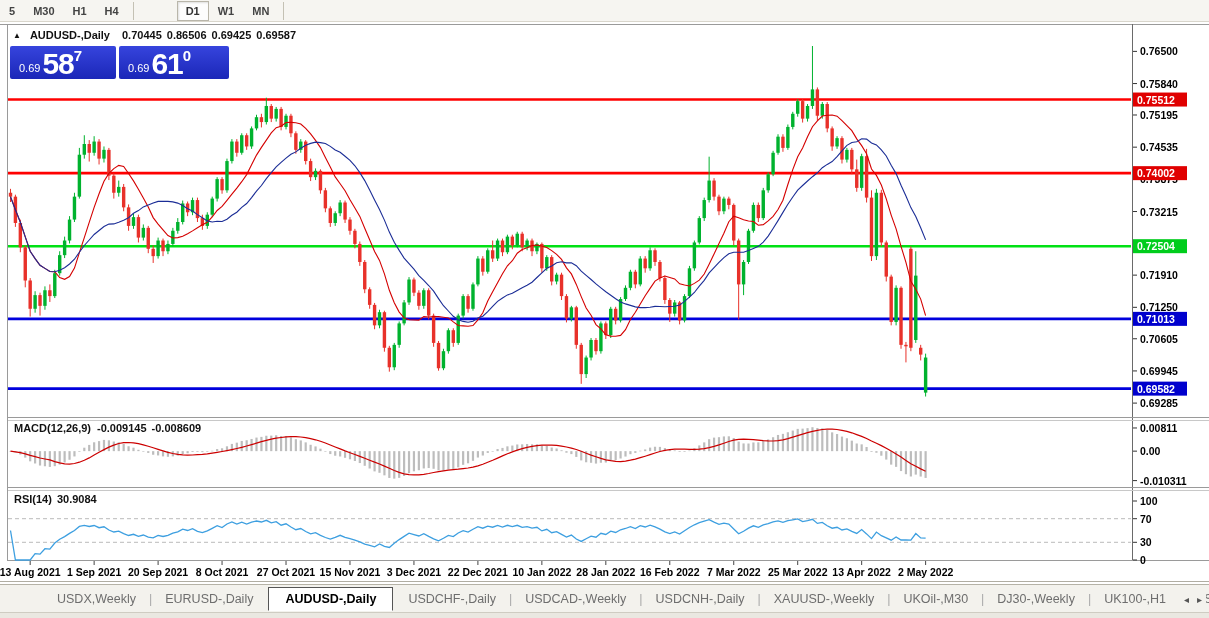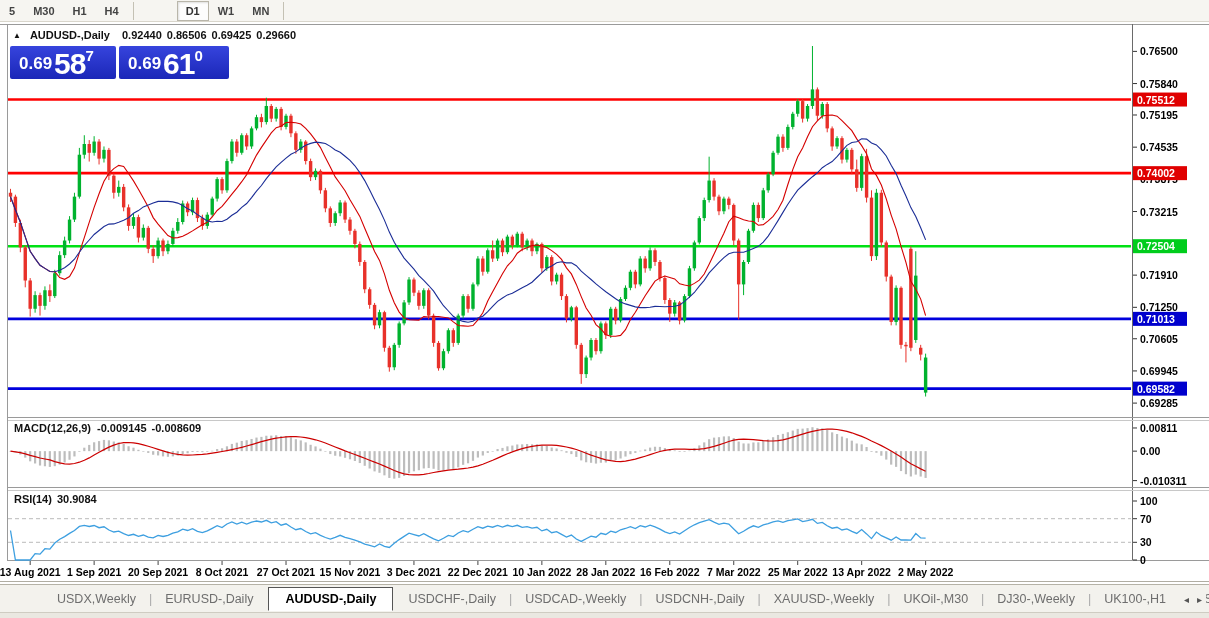--- a/index.html
+++ b/index.html
@@ -65,21 +65,21 @@
     padding-right:6px; color:#000; background:#fff;
   }
   .tp-row2 { display:flex; margin-top:1px; }
   .price-box {
     height:33px; background:linear-gradient(#3644dd,#1b27b8);
     border-radius:2px; color:#fff; display:flex; align-items:flex-end;
     padding:0 4px 2px 9px; overflow:hidden;
   }
   .price-box.sell { width:106px; }
   .price-box.buy  { width:110px; margin-left:3px; }
-  .pb-small { font-size:17px; font-weight:bold; padding-bottom:3px; }
+  .pb-small { font-size:11px; font-weight:normal; padding-bottom:3px; }
   .pb-big   { font-size:30px; font-weight:bold; line-height:26px; letter-spacing:-1px; margin-left:2px;text-align:center; }
   .pb-sup   { font-size:15px; font-weight:bold; align-self:flex-start; margin-top:1px; }
 
   
   .tabbar {
     position:absolute; top:584px; left:0; width:1209px; height:28px;
     background:#f3f2ed; border-top:1px solid #b5b2a6;
     display:flex; align-items:center; padding-left:44px; z-index:5;
     font-size:12.5px; color:#6e6e6e; white-space:nowrap; overflow:hidden;
   }
@@ -793,21 +793,21 @@
       <div class="tf-btn active">D1</div>
       <div class="tf-btn">W1</div>
       <div class="tf-btn">MN</div>
       <div class="tf-sep"></div>
     </div>
 </div>
 
 <div class="chart-header">
   <span class="collapse-tri">▲</span>
   <span>AUDUSD-,Daily</span>
-  <span class="ohlc-vals"><span>0.92440</span><span>0.86506</span><span>0.69425</span><span>0.29660</span></span>
+  <span class="ohlc-vals"><span>0.70445</span><span>0.86506</span><span>0.69425</span><span>0.69587</span></span>
 </div>
 
 <div class="trade-panel">
   <div class="tp-row2">
     <div class="price-box sell">
       <span class="pb-small">0.69</span>
       <span class="pb-big">58</span>
       <span class="pb-sup">7</span>
     </div>
     <div class="price-box buy">

